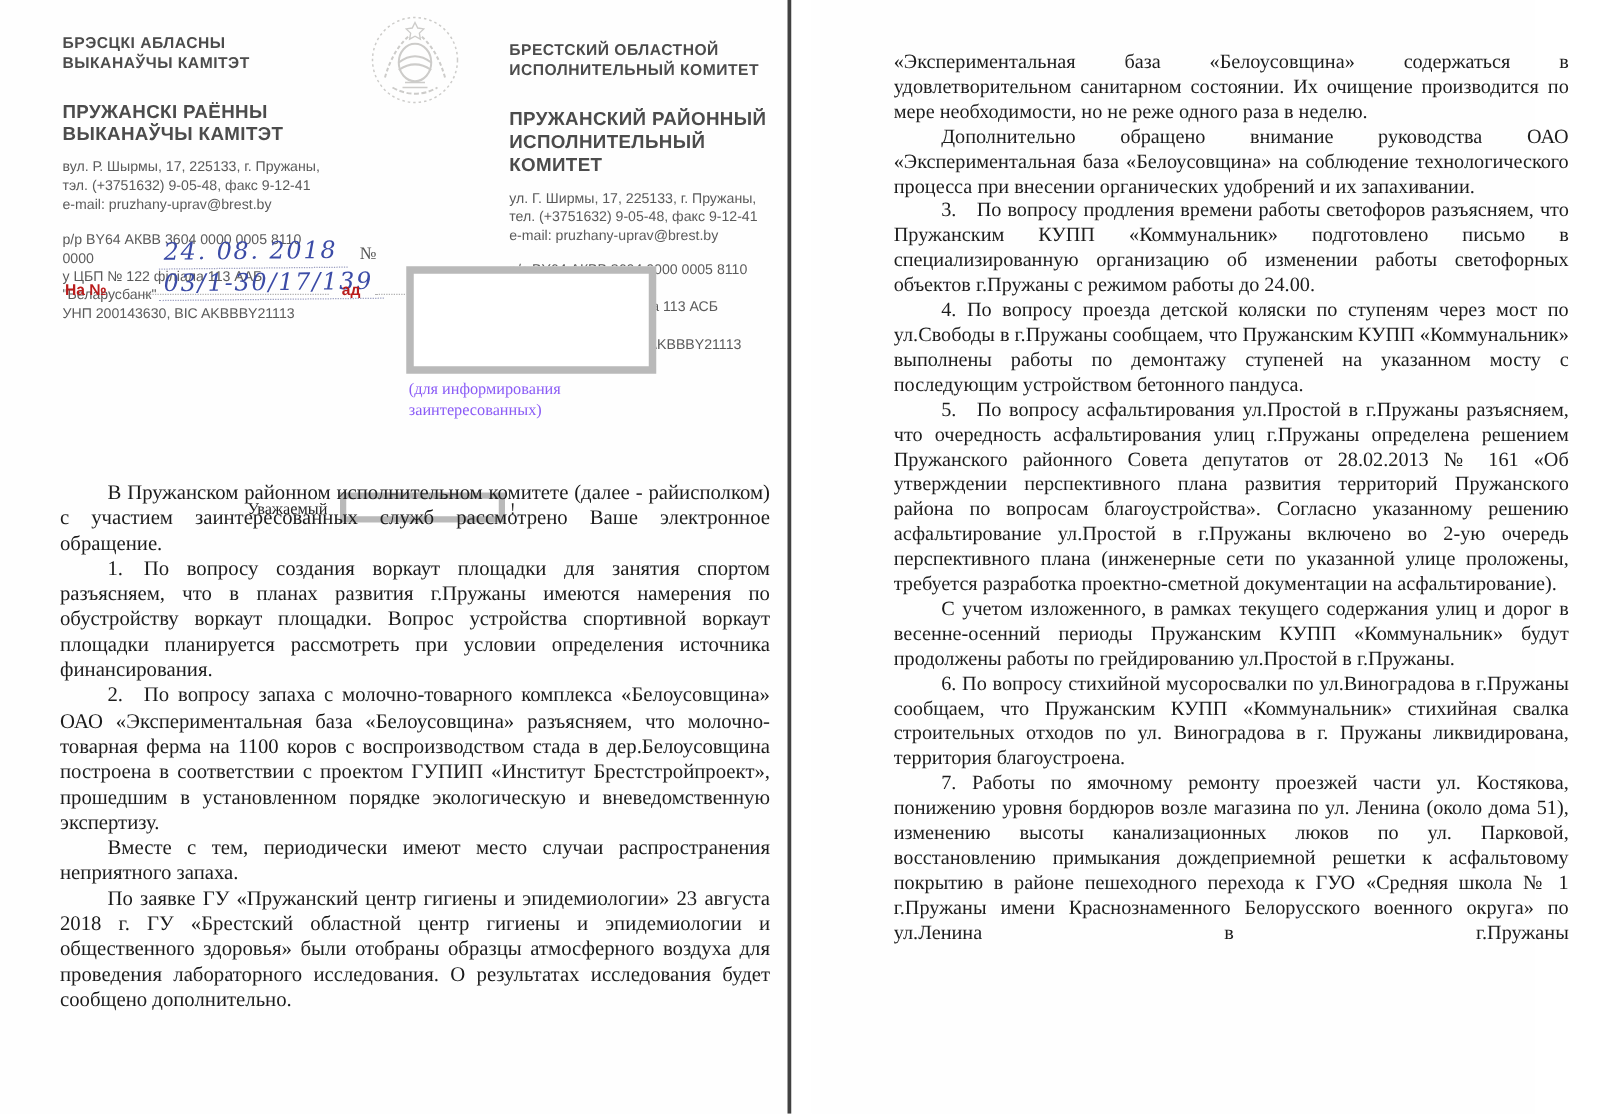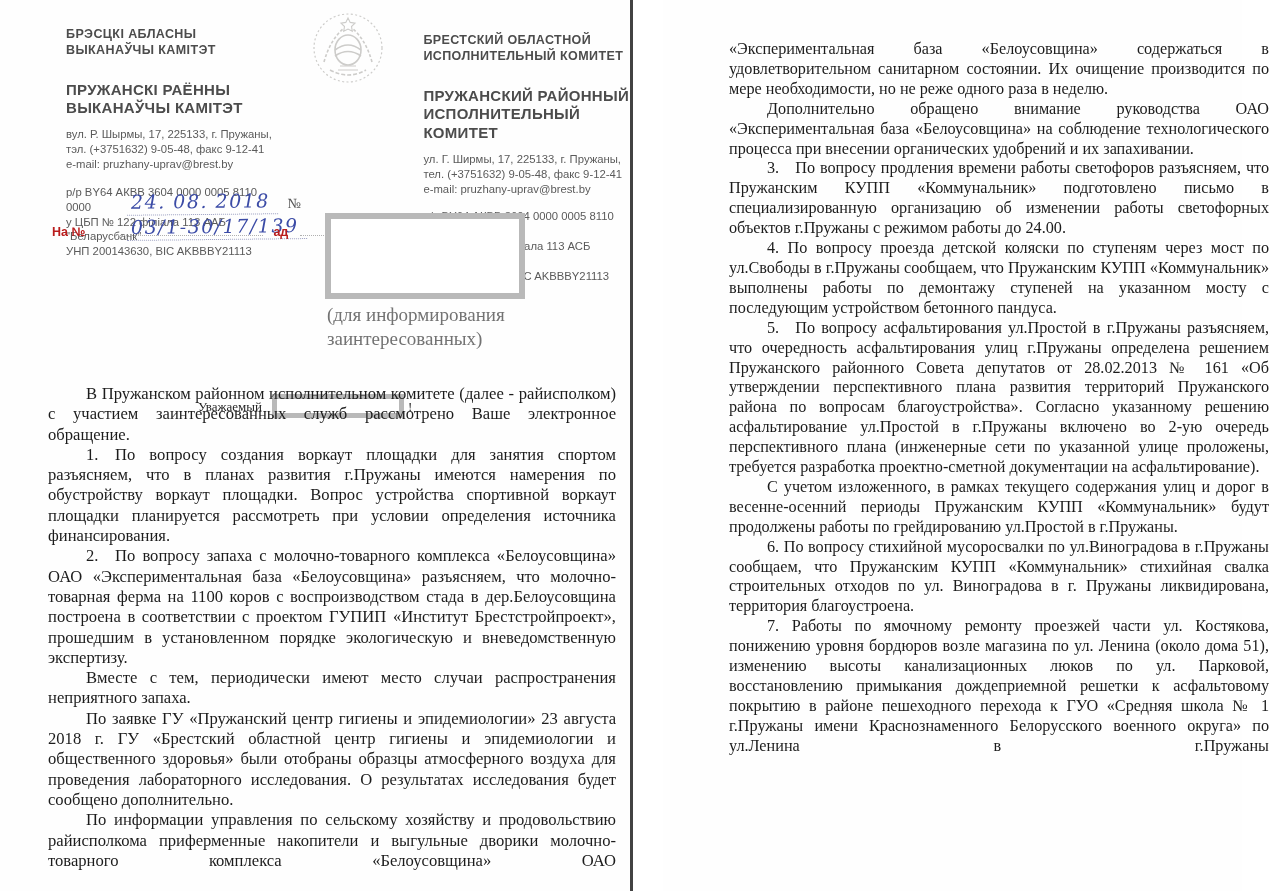--- a/index.html
+++ b/index.html
@@ -5,25 +5,25 @@
   * { margin:0; padding:0; box-sizing:border-box; }
   html,body { width:1280px; height:891px; overflow:hidden; }
   body {
     background:#ffffff;
     font-family:"Liberation Serif", serif;
     color:#1f1f1f;
     position:relative;
   }
   .page { position:absolute; top:0; height:891px; background:#fefefe; }
   .page-left  { left:0;   width:630px; }
-  .page-right { left:663px; width:579px; }
+  .page-right { left:649px; width:579px; }
   .divider { position:absolute; top:0; left:630px; width:3px; height:891px; background:#424242; }
 
   
-  .letterhead { position:absolute; top:26px; left:66px; width:566px; display:flex;gap:37px; }
+  .letterhead { position:absolute; top:26px; left:50px; width:566px; display:flex;gap:37px; }
   .lh-col { font-family:"Liberation Sans", sans-serif; }
   .lh-col.by { width:238px; }
   .lh-col.ru { width:240px; padding-top:6px; }
   .org-parent {
     font-weight:bold; font-size:12.5px; line-height:1.3; color:#4c4c4c;
     letter-spacing:0.4px; white-space:pre-line;
   }
   .org-name {
     font-weight:bold; font-size:15px; line-height:1.25; color:#4c4c4c;
     letter-spacing:0.3px; white-space:pre-line; margin-top:22px;
@@ -51,21 +51,21 @@
   .blank-1 { width:148px; margin:0 10px 0 30px; }
   .blank-2 { width:112px; margin-left:12px; }
 
   
   .redact { background:#ffffff; border:6px solid #b9b9b9; }
   .redact-lg { position:absolute; top:213px; left:325px; width:200px; height:86px; }
   .redact-sm { display:inline-block; width:132px; height:24px; border-width:5px; vertical-align:-7px; margin:0 4px 0 10px; }
 
   .recipient-note {
     position:absolute; top:303px; left:327px;
-    font-size:19px; line-height:1.28; color:#737373; white-space:pre-line;
+    font-size:13px; line-height:1.28; color:#8b5cf6; white-space:pre-line;
   }
   .salutation { position:absolute; top:350px; left:198px; font-size:13px; color:#1f1f1f;margin-top:44px; }
 
   
   .body-text { position:absolute; text-align:justify; color:#1c1c1c; }
   .body-left  { top:384px; left:48px;  width:568px; font-size:16.6px; line-height:20.3px; }
   .body-right { top:40px;  left:66px;  width:540px; font-size:16.2px; line-height:19.9px; }
   .body-text p { text-indent:38px; }
   .body-text p.no-indent { text-indent:0; }
   .body-text p.j-last { text-align-last:justify; }
@@ -132,21 +132,20 @@
   <div class="salutation">
     <span>Уважаемый</span><span class="redact redact-sm"></span><span>!</span>
   </div>
 
   <div class="body-text body-left">
     <p>В Пружанском районном исполнительном комитете (далее  - райисполком) с участием заинтересованных служб рассмотрено Ваше электронное обращение.</p>
     <p>1. По вопросу создания воркаут площадки для занятия спортом разъясняем, что в планах развития г.Пружаны имеются намерения по обустройству воркаут площадки. Вопрос устройства спортивной воркаут площадки планируется рассмотреть при условии определения источника финансирования.</p>
     <p>2. По вопросу запаха с молочно-товарного комплекса «Белоусовщина» ОАО «Экспериментальная база «Белоусовщина» разъясняем, что молочно-товарная ферма на 1100 коров с воспроизводством стада  в дер.Белоусовщина построена в соответствии с проектом ГУПИП «Институт Брестстройпроект», прошедшим в установленном порядке экологическую и вневедомственную экспертизу.</p>
     <p>Вместе с тем, периодически имеют место случаи распространения неприятного запаха.</p>
     <p>По заявке ГУ «Пружанский центр гигиены и эпидемиологии» 23 августа 2018 г.  ГУ «Брестский областной центр гигиены и эпидемиологии и общественного здоровья» были отобраны образцы атмосферного воздуха  для проведения лабораторного исследования. О результатах исследования будет сообщено дополнительно.</p>
-    <p class="j-last">По информации управления по сельскому хозяйству и продовольствию райисполкома приферменные накопители и выгульные дворики молочно-товарного комплекса «Белоусовщина» ОАО</p>
   </div>
 </div>
 
 <div class="divider"></div>
 
 <div class="page page-right">
   <div class="body-text body-right">
     <p class="no-indent">«Экспериментальная база «Белоусовщина» содержаться в удовлетворительном санитарном состоянии. Их очищение производится по мере необходимости, но не реже одного раза в неделю.</p>
     <p>Дополнительно обращено внимание руководства ОАО «Экспериментальная база «Белоусовщина» на соблюдение технологического процесса при внесении органических удобрений и их запахивании.</p>
     <p>3. По вопросу продления времени работы светофоров разъясняем, что Пружанским КУПП «Коммунальник» подготовлено письмо в специализированную организацию об изменении работы светофорных объектов г.Пружаны с режимом работы до 24.00.</p>

